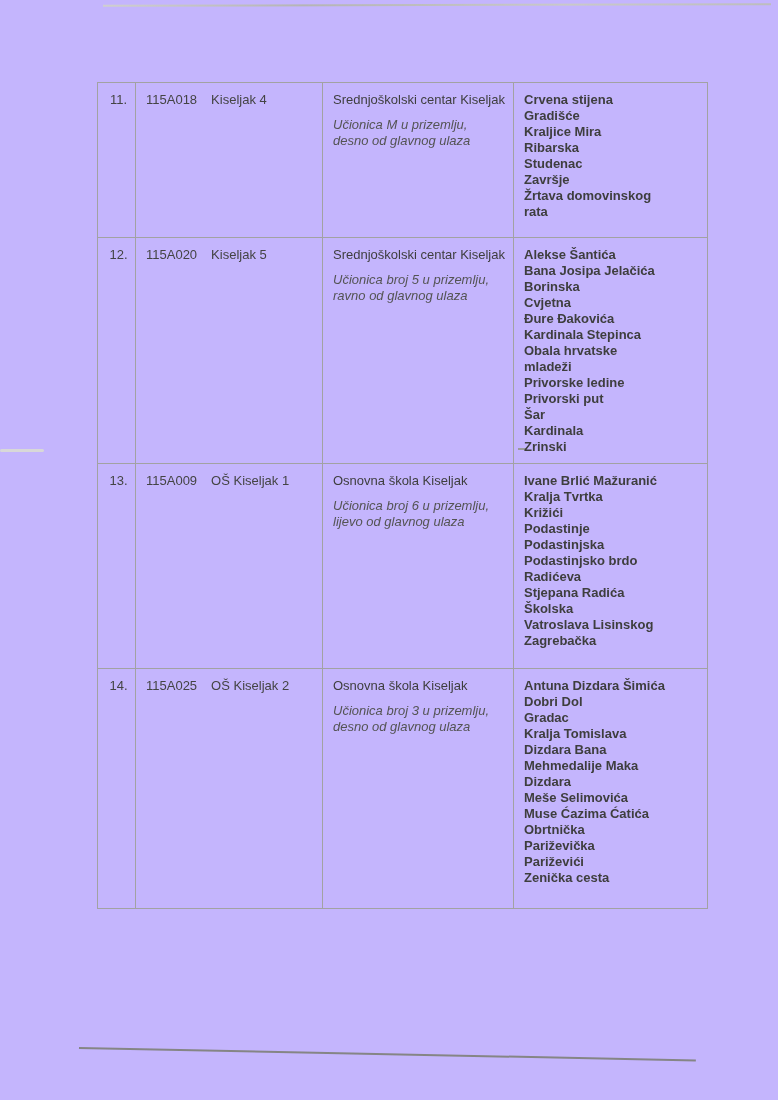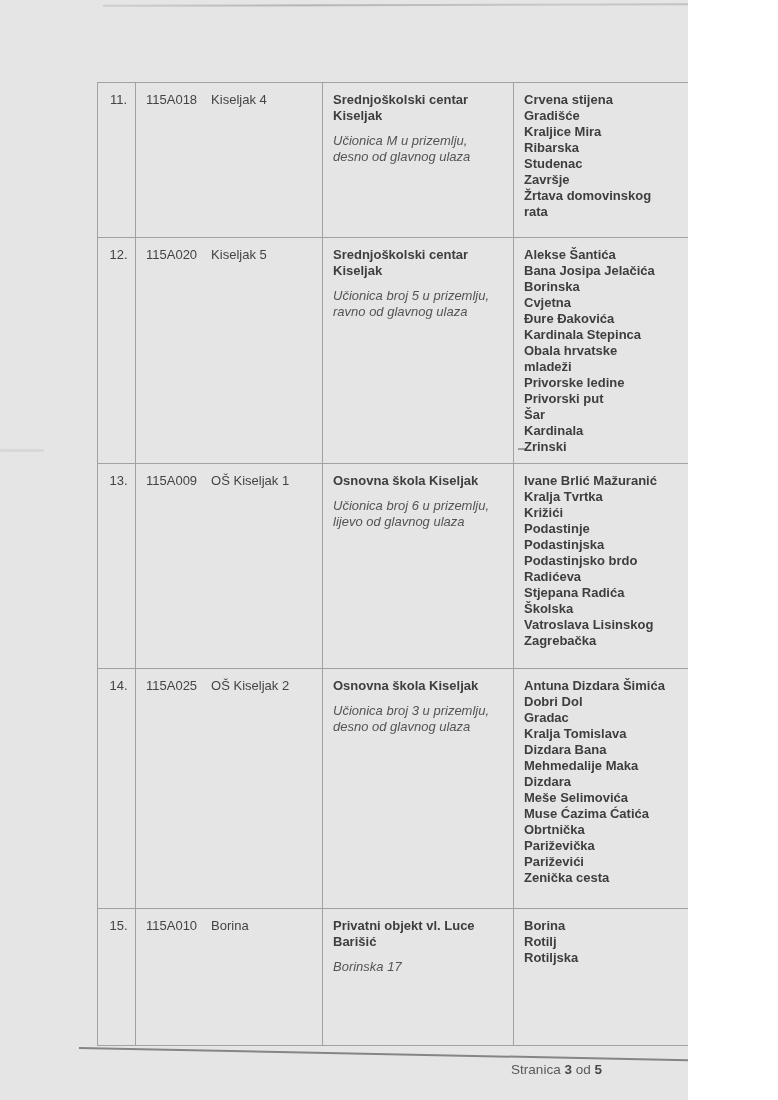--- a/index.html
+++ b/index.html
@@ -3,23 +3,23 @@
 <meta charset="utf-8">
 <style>
   html, body {
     margin: 0;
     padding: 0;
     background: #ffffff;
     font-family: "Liberation Sans", sans-serif;
   }
   .sheet {
     position: relative;
-    width: 688px;
+    width: 778px;
     height: 1100px;
-    background: #e5e5e5;
+    background: #c4b5fd;
     overflow: hidden;
   }
   
   .artifact { position: absolute; pointer-events: none; }
   .top-scan-line {
     left: 103px; top: 4px; width: 668px; height: 2px;
     background: linear-gradient(90deg, #cfcfcf, #b5b5b5 30%, #c9c9c9 70%, #bdbdbd);
     transform: rotate(-0.15deg);
   }
   .left-margin-smudge {
@@ -63,21 +63,21 @@
     color: #4d4d4d;
   }
   td.col-code {
     padding-left: 16px;
     font-weight: normal;
     color: #3e3e3e;
   }
   td.col-code .code { margin-right: 14px; }
   td.col-loc { padding-left: 11px; padding-right: 6px; }
   .venue {
-    font-weight: bold;
+    font-weight: normal;
     color: #3e3e3e;
     margin-bottom: 9px;
     max-width: 172px;
   }
   .room { color: #545454; max-width: 172px; font-style: italic; }
   td.col-streets { padding-left: 14px; padding-top: 10px; }
   .streets {
     width: 141px;
     font-weight: bold;
     color: #3e3e3e;
@@ -205,40 +205,19 @@
               <div class="street">Meše Selimovića</div>
               <div class="street">Muse Ćazima Ćatića</div>
               <div class="street">Obrtnička</div>
               <div class="street">Pariževička</div>
               <div class="street">Pariževići</div>
               <div class="street">Zenička cesta</div>
             </div>
       </td>
     </tr>
 
-    <tr>
-      <td class="col-num"><span>15.</span></td>
-      <td class="col-code"><span class="code">115A010</span><span class="station-name">Borina</span></td>
-      <td class="col-loc">
-        <div class="venue">Privatni objekt vl. Luce Barišić</div>
-        <div class="room">Borinska 17</div>
-      </td>
-      <td class="col-streets">
-        <div class="streets">
-              <div class="street">Borina</div>
-              <div class="street">Rotilj</div>
-              <div class="street">Rotiljska</div>
-            </div>
-      </td>
-    </tr>
   </tbody>
   </table>
 
   <div class="footer-rule"></div>
 
-  <div class="page-footer">
-    <span>Stranica</span>
-    <b>3</b>
-    <span>od</span>
-    <b>5</b>
-  </div>
 
 </div>
 
 </body></html>

